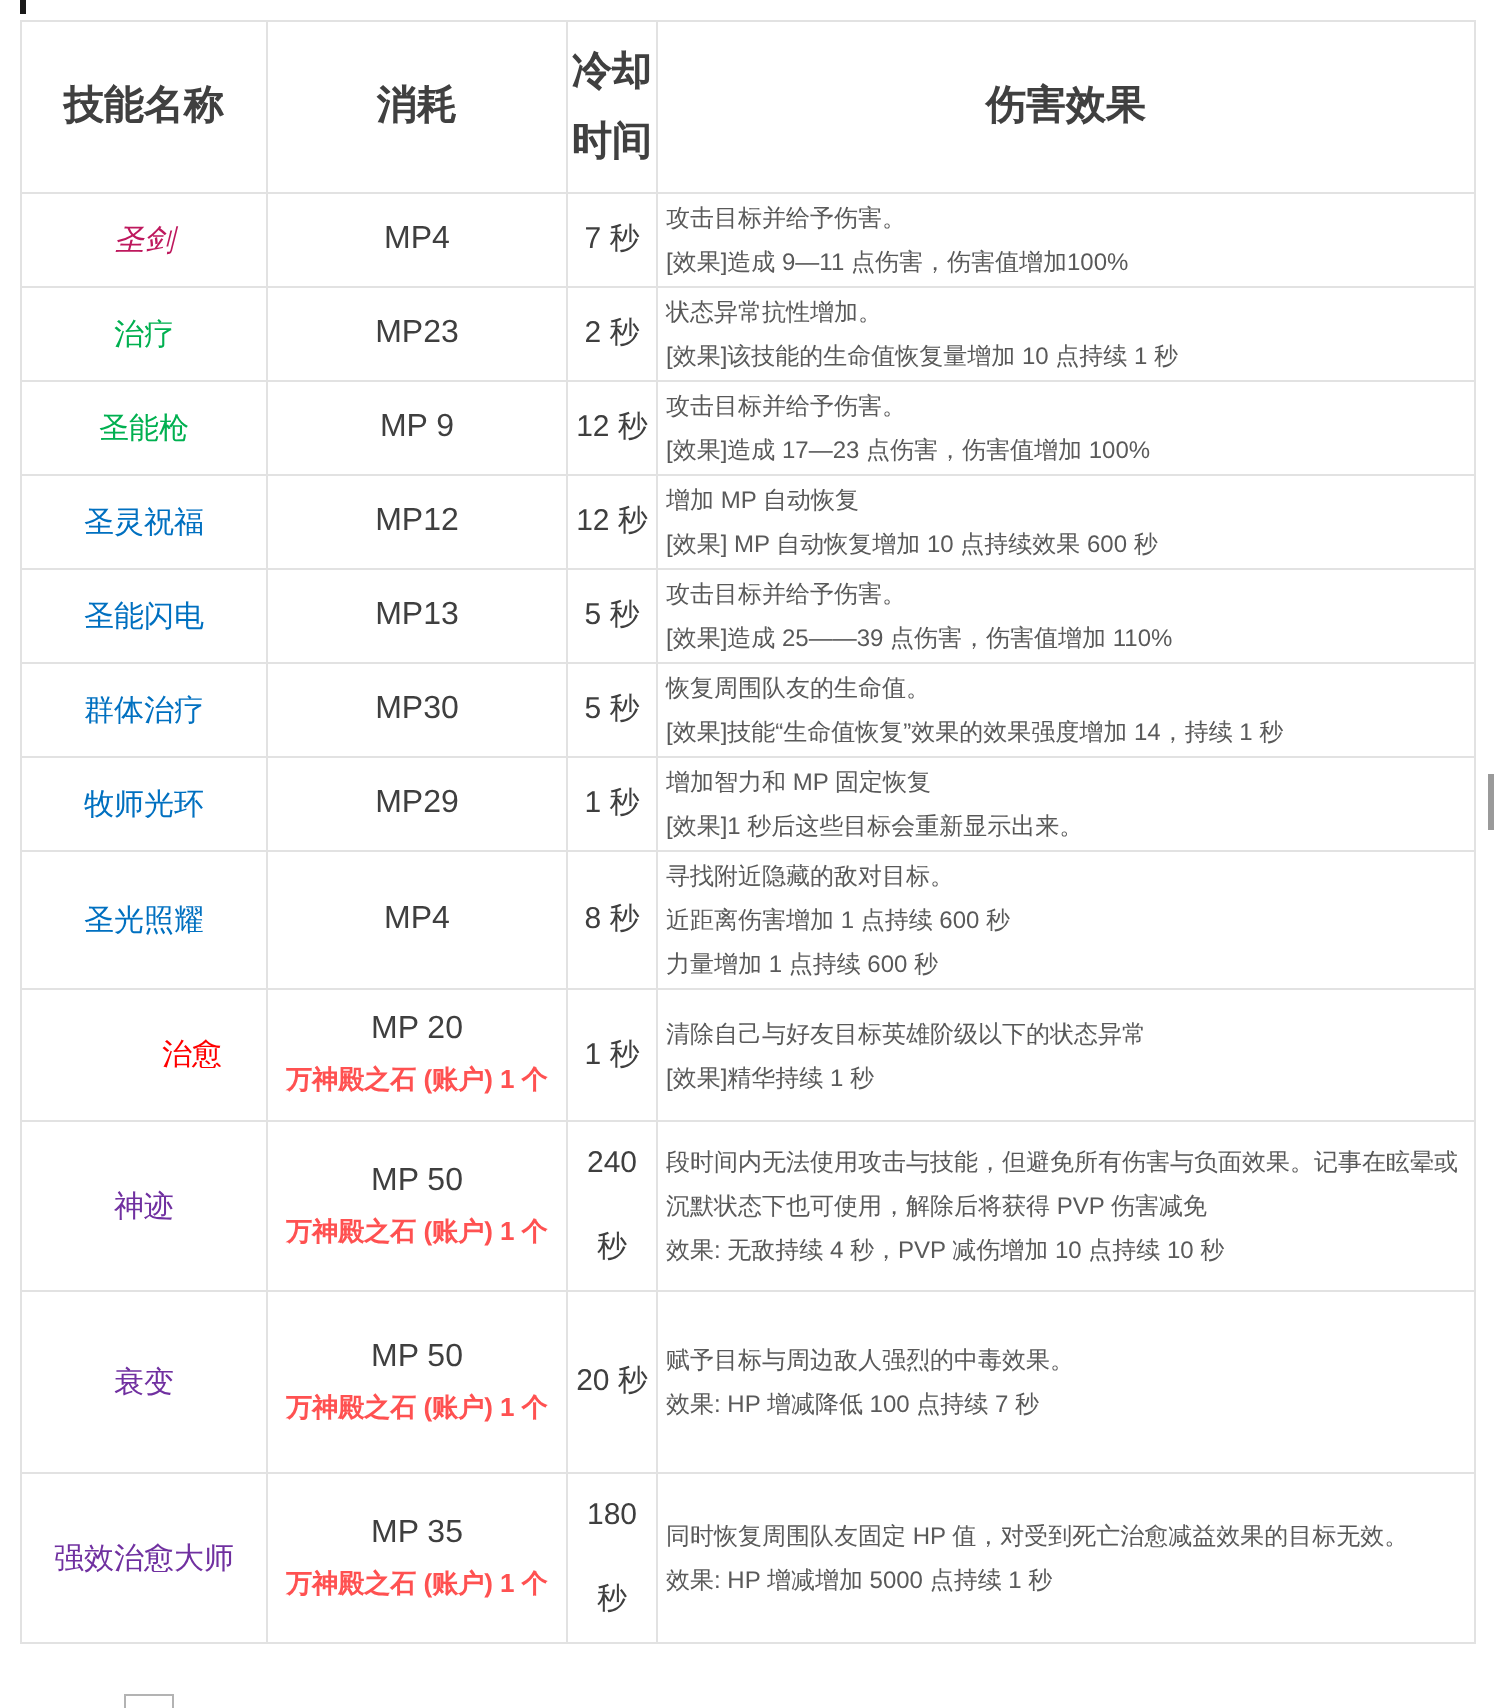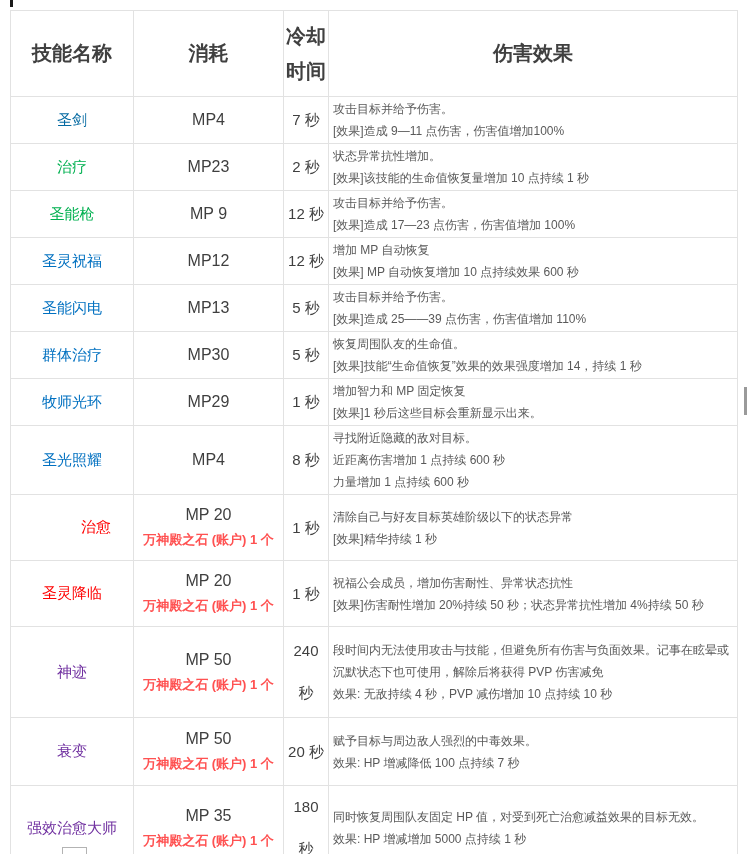--- a/index.html
+++ b/index.html
@@ -62,21 +62,21 @@
     <tr>
       <th>技能名称</th>
       <th>消耗</th>
       <th>冷却
 时间</th>
       <th>伤害效果</th>
     </tr>
   </thead>
   <tbody>
       <tr class="skill-row">
-        <td class="name"><span class="skill-link" style="color: #0369a1;">圣剑</span></td>
+        <td class="name"><span class="skill-link" style="color: #be185d; font-style: italic;">圣剑</span></td>
         <td class="cost">
           <div class="cost-main">MP4</div>
         </td>
         <td class="cd">7 秒</td>
         <td class="fx">
           <div class="fx-line">攻击目标并给予伤害。</div>
           <div class="fx-line">[效果]造成 9—11 点伤害，伤害值增加100%</div>
         </td>
       </tr>
       <tr class="skill-row">
@@ -163,32 +163,20 @@
           <div class="cost-main">MP 20</div>
           <div class="cost-extra">万神殿之石 (账户) 1 个</div>
         </td>
         <td class="cd">1 秒</td>
         <td class="fx">
           <div class="fx-line">清除自己与好友目标英雄阶级以下的状态异常</div>
           <div class="fx-line">[效果]精华持续 1 秒</div>
         </td>
       </tr>
       <tr class="skill-row">
-        <td class="name"><span class="skill-link" style="color: rgb(255, 0, 0);">圣灵降临</span></td>
-        <td class="cost">
-          <div class="cost-main">MP 20</div>
-          <div class="cost-extra">万神殿之石 (账户) 1 个</div>
-        </td>
-        <td class="cd">1 秒</td>
-        <td class="fx">
-          <div class="fx-line">祝福公会成员，增加伤害耐性、异常状态抗性</div>
-          <div class="fx-line">[效果]伤害耐性增加 20%持续 50 秒；状态异常抗性增加 4%持续 50 秒</div>
-        </td>
-      </tr>
-      <tr class="skill-row">
         <td class="name"><span class="skill-link" style="color: rgb(112, 48, 160);">神迹</span></td>
         <td class="cost">
           <div class="cost-main">MP 50</div>
           <div class="cost-extra">万神殿之石 (账户) 1 个</div>
         </td>
         <td class="cd">240
 秒</td>
         <td class="fx">
           <div class="fx-line">段时间内无法使用攻击与技能，但避免所有伤害与负面效果。记事在眩晕或沉默状态下也可使用，解除后将获得 PVP 伤害减免</div>
           <div class="fx-line">效果: 无敌持续 4 秒，PVP 减伤增加 10 点持续 10 秒</div>

